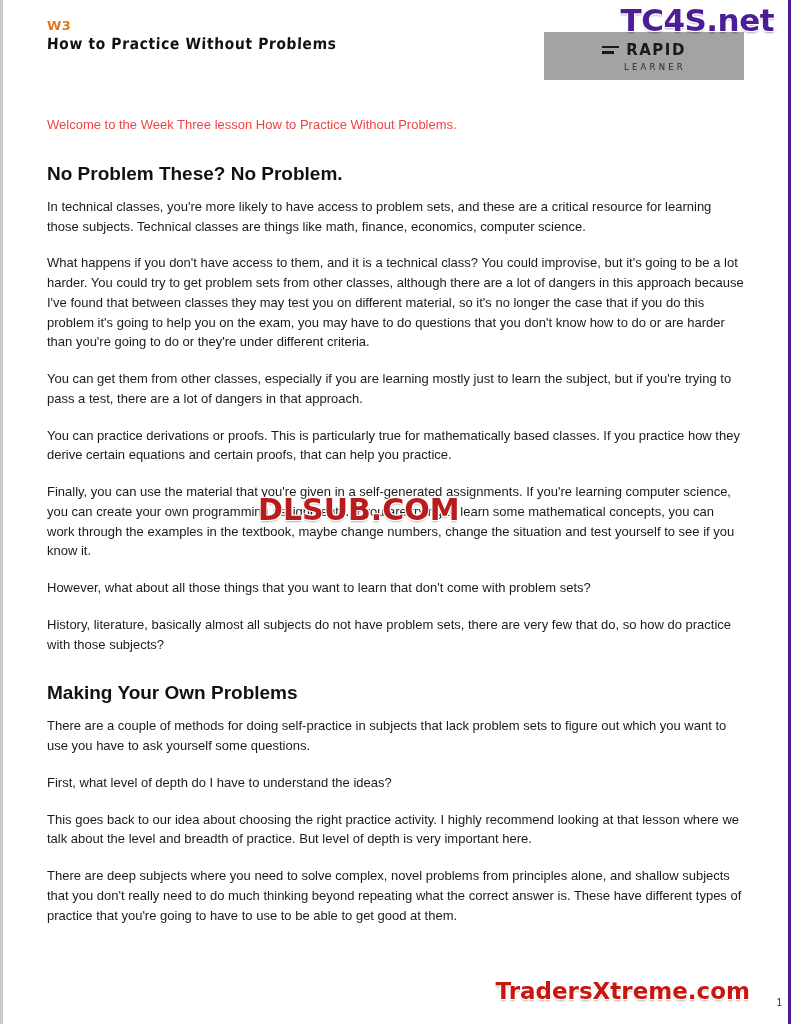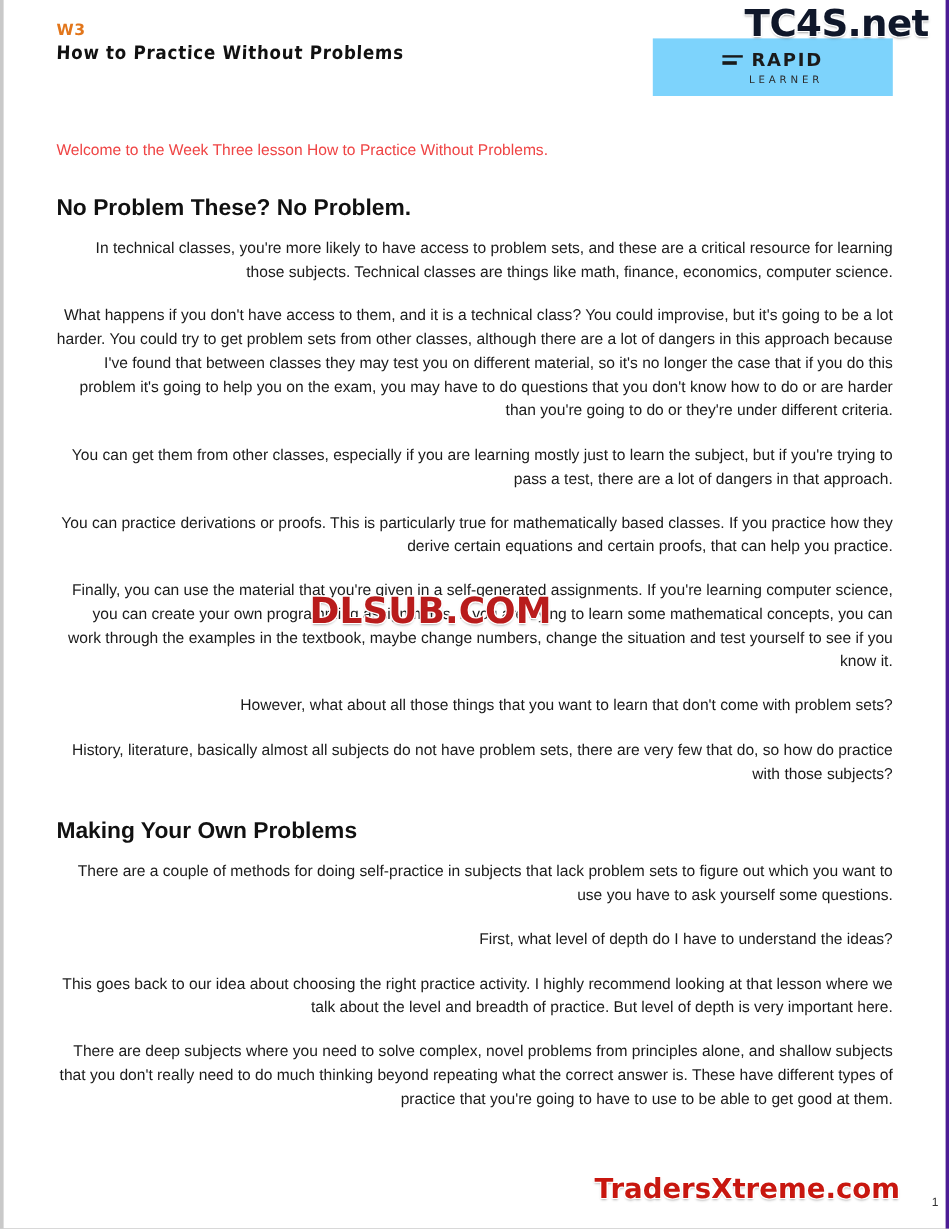--- a/index.html
+++ b/index.html
@@ -49,21 +49,21 @@
     font-stretch: condensed;
     transform: skewX(-2deg);
     transform-origin: left center;
   }
   .brand-box {
     position: absolute;
     right: 0;
     top: 14px;
     width: 200px;
     height: 48px;
-    background: #7dd3fc;
+    background: #a3a3a3;
     display: flex;
     flex-direction: column;
     align-items: center;
     justify-content: center;
   }
   .brand-main {
     display: flex;
     align-items: center;
     gap: 7px;
     font-family: "DejaVu Sans", sans-serif;
@@ -105,37 +105,37 @@
     font-weight: bold;
     font-size: 19px;
     color: #111;
     margin: 28px 0 12px 0;
   }
   p.para {
     font-size: 13px;
     line-height: 1.52;
     color: #1b1b1b;
     margin: 0 0 17px 0;
-    text-align: right;
+    text-align: left;
   }
   p.para.last { margin-bottom: 0; margin-top: 16px; }
 
   
   .wm {
     position: absolute;
     pointer-events: none;
     font-family: "DejaVu Sans", sans-serif;
     font-weight: bold;
   }
   .wm-top {
     right: 14px;
     top: 2px;
     font-size: 31px;
     letter-spacing: -0.5px;
-    color: #0f172a;
+    color: #4c1d95;
     text-shadow:
       -1px -1px 0 #fff, 1px -1px 0 #fff,
       -1px  1px 0 #fff, 1px  1px 0 #fff,
       0 2px 2px rgba(0,0,0,.35);
   }
   .wm-mid {
     left: 255px;
     top: 492px;
     font-size: 30px;
     letter-spacing: 0px;

